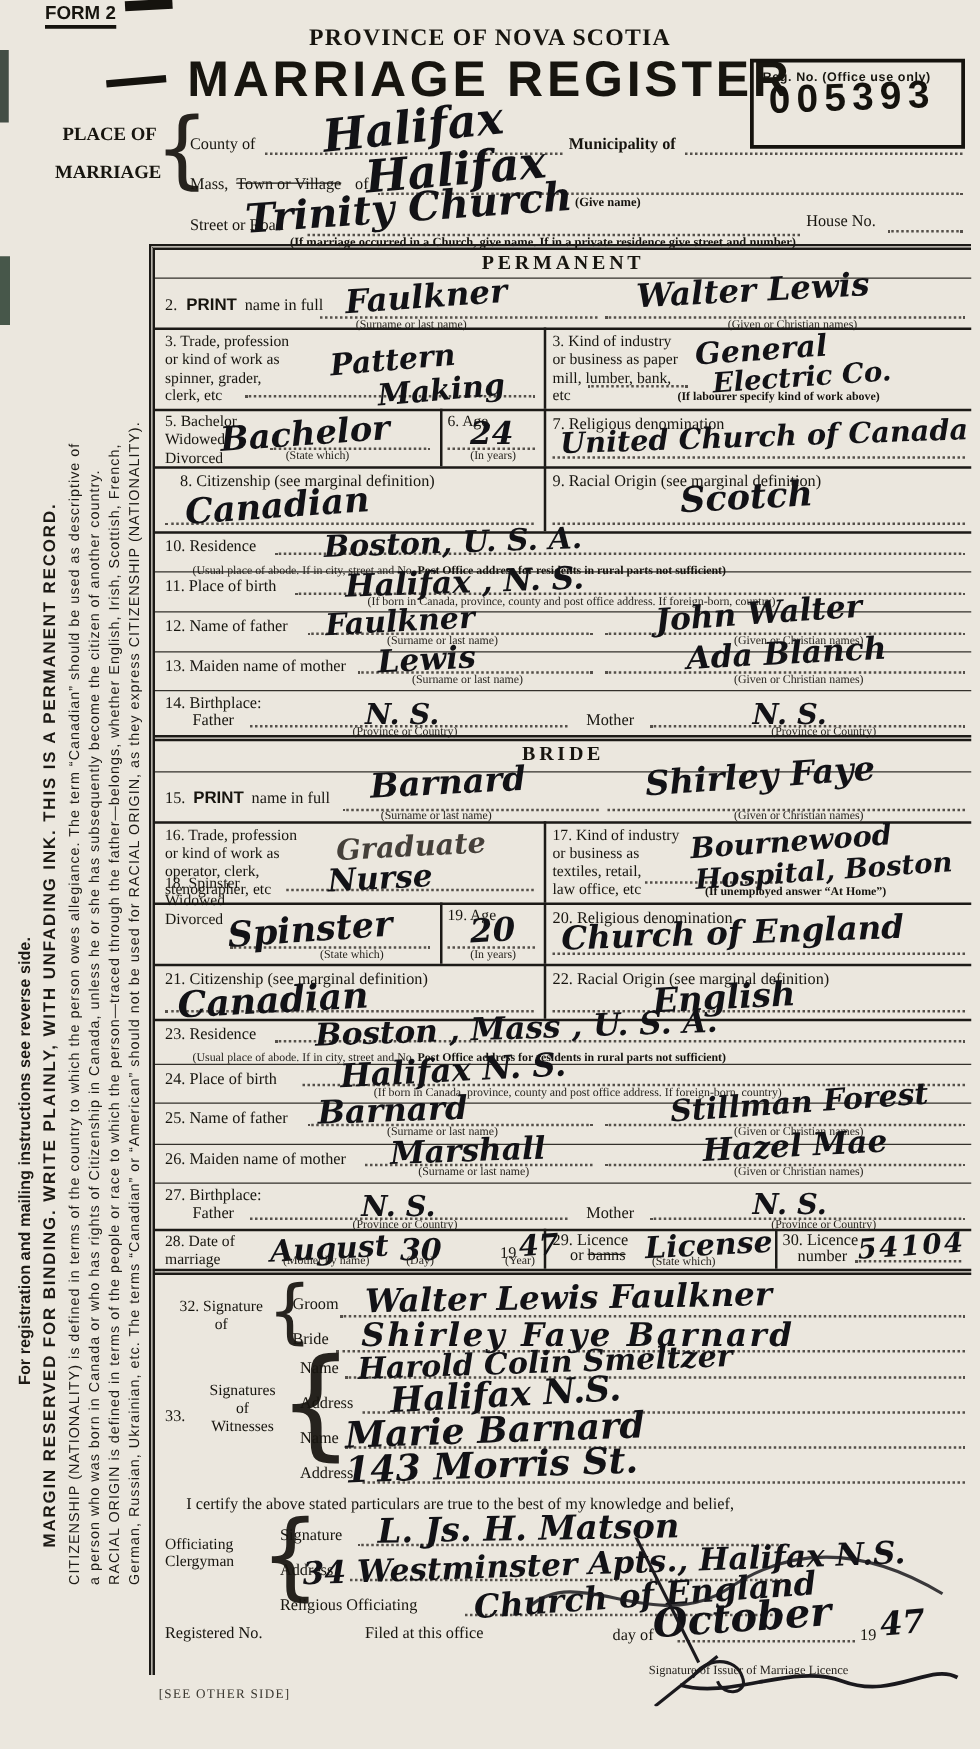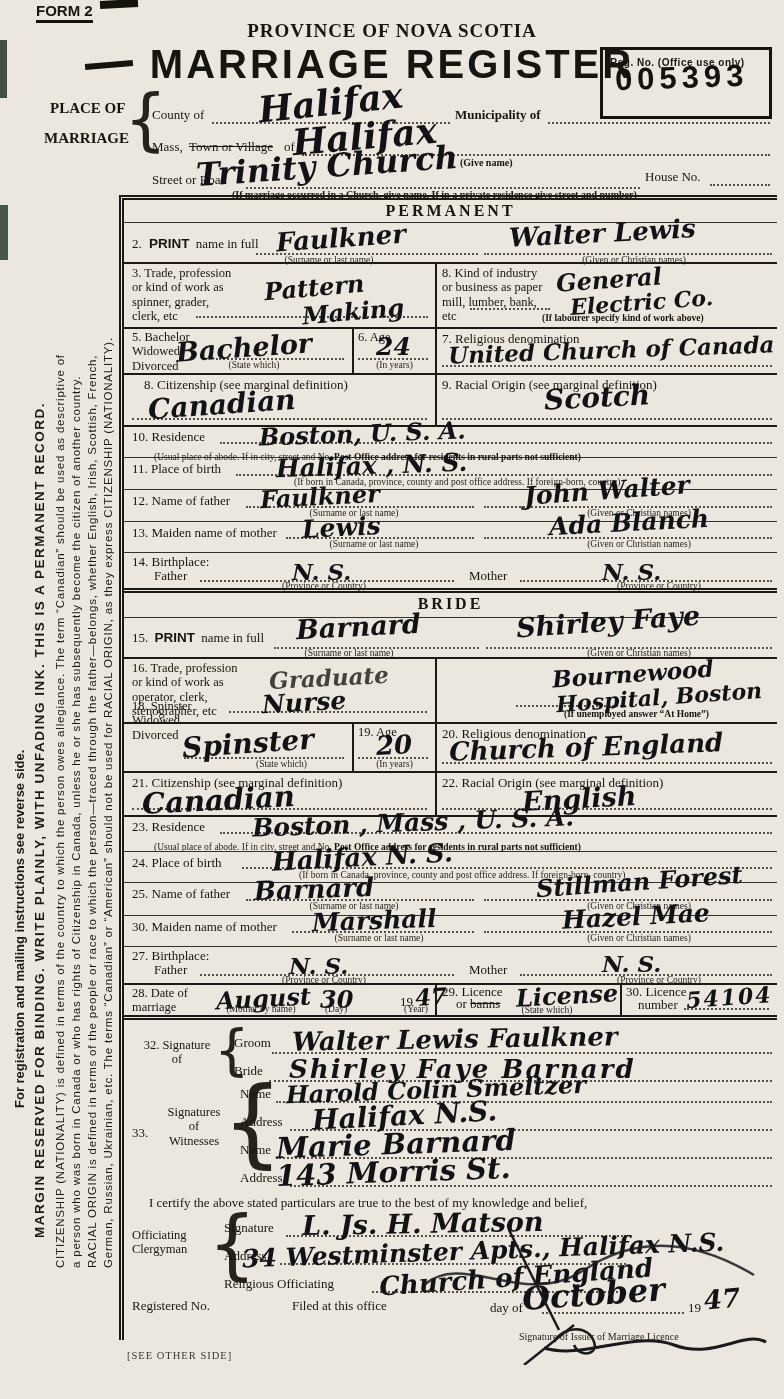--- a/index.html
+++ b/index.html
@@ -123,21 +123,21 @@
   <div class="a cap ctr" style="left:400px;top:56px;width:220px">(Given or Christian names)</div>
 
   <div class="a ml" style="left:8px;top:66px;width:135px">3.  Trade, profession
 or kind of work as
 spinner,  grader,
 clerk, etc</div>
   <div class="a dot" style="left:72px;top:116px;width:232px"></div>
   <div class="a ink" style="left:140px;top:76px;font-size:24px;transform:rotate(-5deg)">Pattern</div>
   <div class="a ink" style="left:178px;top:100px;font-size:24px;transform:rotate(-5deg)">Making</div>
 
-  <div class="a ml" style="left:318px;top:66px;width:150px">8.  Kind of industry
+  <div class="a ml" style="left:318px;top:66px;width:150px">3.  Kind of industry
 or business as paper
 mill, lumber, bank,
 etc</div>
   <div class="a dot" style="left:346px;top:108px;width:80px"></div>
   <div class="a ink" style="left:432px;top:68px;font-size:24px;transform:rotate(-4deg)">General</div>
   <div class="a ink" style="left:446px;top:91px;font-size:22px;transform:rotate(-4deg)">Electric Co.</div>
   <div class="a capb" style="left:418px;top:114px">(If labourer specify kind of work above)</div>
 
   <div class="a ml" style="left:8px;top:130px;width:95px">5.  Bachelor
 Widowed
@@ -216,20 +216,24 @@
   <div class="a cap ctr" style="left:410px;top:449px;width:210px">(Given or Christian names)</div>
 
   <div class="a ml" style="left:8px;top:461px;width:140px">16.  Trade, profession
 or kind of work as
 operator,  clerk,
 stenographer, etc</div>
   <div class="a dot" style="left:105px;top:511px;width:198px"></div>
   <div class="a ink" style="left:145px;top:466px;font-size:23px;color:#45403a;transform:rotate(-3deg)">Graduate</div>
   <div class="a ink" style="left:138px;top:490px;font-size:25px;transform:rotate(-3deg)">Nurse</div>
 
+  <div class="a ml" style="left:318px;top:461px;width:135px">17.  Kind of industry
+or business as
+textiles,  retail,
+law office, etc</div>
   <div class="a dot" style="left:392px;top:505px;width:110px"></div>
   <div class="a ink" style="left:428px;top:462px;font-size:23px;transform:rotate(-4deg)">Bournewood</div>
   <div class="a ink" style="left:432px;top:486px;font-size:22px;transform:rotate(-4deg)">Hospital, Boston</div>
   <div class="a capb" style="left:440px;top:510px">(If unemployed answer “At Home”)</div>
 
   <div class="a ml" style="left:8px;top:499px;width:95px">18.  Spinster
 Widowed
 Divorced</div>
   <div class="a dot" style="left:60px;top:557px;width:160px"></div>
   <div class="a ink" style="left:58px;top:530px;font-size:28px;transform:rotate(-4deg)">Spinster</div>
@@ -265,21 +269,21 @@
   <div class="a cap" style="left:175px;top:671px">(If born in Canada, province, county and post office address.  If foreign-born, country)</div>
 
   <div class="a lbl" style="left:8px;top:686px">25.  Name of father</div>
   <div class="a dot" style="left:122px;top:699px;width:228px"></div>
   <div class="a ink" style="left:130px;top:676px;font-size:26px;transform:rotate(-2deg)">Barnard</div>
   <div class="a cap ctr" style="left:130px;top:702px;width:200px">(Surname or last name)</div>
   <div class="a dot" style="left:360px;top:699px;width:288px"></div>
   <div class="a ink" style="left:412px;top:670px;font-size:24px;transform:rotate(-4deg)">Stillman Forest</div>
   <div class="a cap ctr" style="left:410px;top:702px;width:210px">(Given or Christian names)</div>
 
-  <div class="a lbl" style="left:8px;top:719px">30.  Maiden name of mother</div>
+  <div class="a lbl" style="left:8px;top:719px">26.  Maiden name of mother</div>
   <div class="a dot" style="left:168px;top:731px;width:182px"></div>
   <div class="a ink" style="left:188px;top:708px;font-size:25px;transform:rotate(-2deg)">Marshall</div>
   <div class="a cap ctr" style="left:150px;top:734px;width:210px">(Surname or last name)</div>
   <div class="a dot" style="left:360px;top:731px;width:288px"></div>
   <div class="a ink" style="left:438px;top:704px;font-size:25px;transform:rotate(-3deg)">Hazel Mae</div>
   <div class="a cap ctr" style="left:410px;top:734px;width:210px">(Given or Christian names)</div>
 
   <div class="a lbl" style="left:8px;top:748px">27.  Birthplace:</div>
   <div class="a lbl" style="left:30px;top:762px">Father</div>
   <div class="a dot" style="left:76px;top:774px;width:254px"></div>

